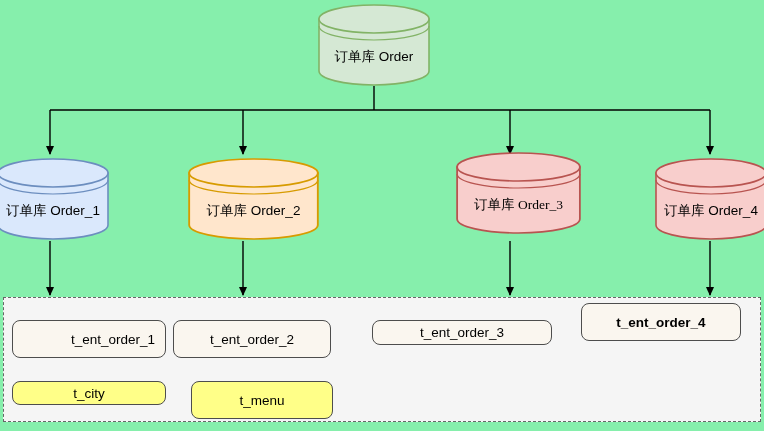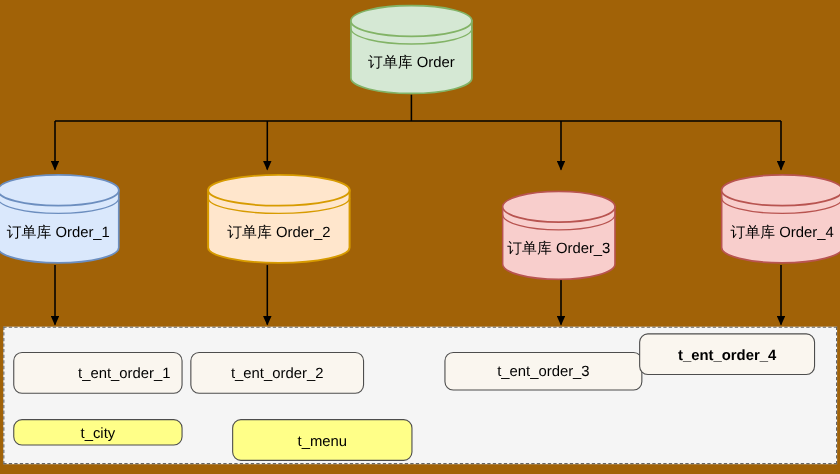--- a/index.html
+++ b/index.html
@@ -7,21 +7,21 @@
     padding: 0;
     background: #ffffff;
   }
   body {
     font-family: "Liberation Sans", "DejaVu Sans", sans-serif;
   }
   #canvas {
     position: relative;
     width: 764px;
     height: 431px;
-    background: #a16207;
+    background: #86efac;
     overflow: hidden;
   }
   #edges {
     position: absolute;
     left: 0;
     top: 0;
     width: 764px;
     height: 431px;
     pointer-events: none;
   }
@@ -146,21 +146,21 @@
 
   <div class="cyl" style="left:188px; top:158px; width:131px; height:82px;">
     <svg class="cyl-svg" viewBox="0 0 112 82" preserveAspectRatio="none" xmlns="http://www.w3.org/2000/svg">
       <path d="M1,15 L1,67 A55,14 0 0 0 111,67 L111,15 Z" fill="#ffe6cc" stroke="#d79b00" stroke-width="1.6"></path>
       <ellipse cx="56" cy="15" rx="55" ry="14" fill="#ffe6cc" stroke="#d79b00" stroke-width="1.6"></ellipse>
       <path d="M1,22 A55,14 0 0 0 111,22" fill="none" stroke="#d79b00" stroke-width="1.2"></path>
     </svg>
     <div class="cyl-label" style="top:46px;">订单库 Order_2</div>
   </div>
 
-  <div class="cyl" style="left:456px; top:173px; width:104px; height:82px;">
+  <div class="cyl" style="left:456px; top:152px; width:125px; height:82px;font-family:Liberation Serif, serif;">
     <svg class="cyl-svg" viewBox="0 0 112 82" preserveAspectRatio="none" xmlns="http://www.w3.org/2000/svg">
       <path d="M1,15 L1,67 A55,14 0 0 0 111,67 L111,15 Z" fill="#f8cecc" stroke="#b85450" stroke-width="1.6"></path>
       <ellipse cx="56" cy="15" rx="55" ry="14" fill="#f8cecc" stroke="#b85450" stroke-width="1.6"></ellipse>
       <path d="M1,22 A55,14 0 0 0 111,22" fill="none" stroke="#b85450" stroke-width="1.2"></path>
     </svg>
     <div class="cyl-label" style="top:46px;">订单库 Order_3</div>
   </div>
 
   <div class="cyl" style="left:655px; top:158px; width:112px; height:82px;">
     <svg class="cyl-svg" viewBox="0 0 112 82" preserveAspectRatio="none" xmlns="http://www.w3.org/2000/svg">
@@ -174,31 +174,31 @@
   <div class="group-box" style="left:3px; top:297px; width:758px; height:125px;">
 
     <div class="tbox beige" style="left:8px; top:22px; width:154px; height:38px;padding-left:48px;">
       <span>t_ent_order_1</span>
     </div>
 
     <div class="tbox beige" style="left:169px; top:22px; width:158px; height:38px;">
       <span>t_ent_order_2</span>
     </div>
 
-    <div class="tbox beige" style="left:368px; top:22px; width:180px; height:35px;margin-left:32px;">
+    <div class="tbox beige" style="left:368px; top:22px; width:180px; height:25px;">
       <span>t_ent_order_3</span>
     </div>
 
     <div class="tbox beige" style="left:577px; top:5px; width:160px; height:38px;font-weight:bold;">
       <span>t_ent_order_4</span>
     </div>
 
     <div class="tbox yellow" style="left:8px; top:83px; width:154px; height:24px;">
       <span>t_city</span>
     </div>
 
-    <div class="tbox yellow" style="left:187px; top:83px; width:164px; height:38px;margin-left:20px;">
+    <div class="tbox yellow" style="left:187px; top:83px; width:142px; height:38px;">
       <span>t_menu</span>
     </div>
 
   </div>
 
 </div>
 
 </body></html>

